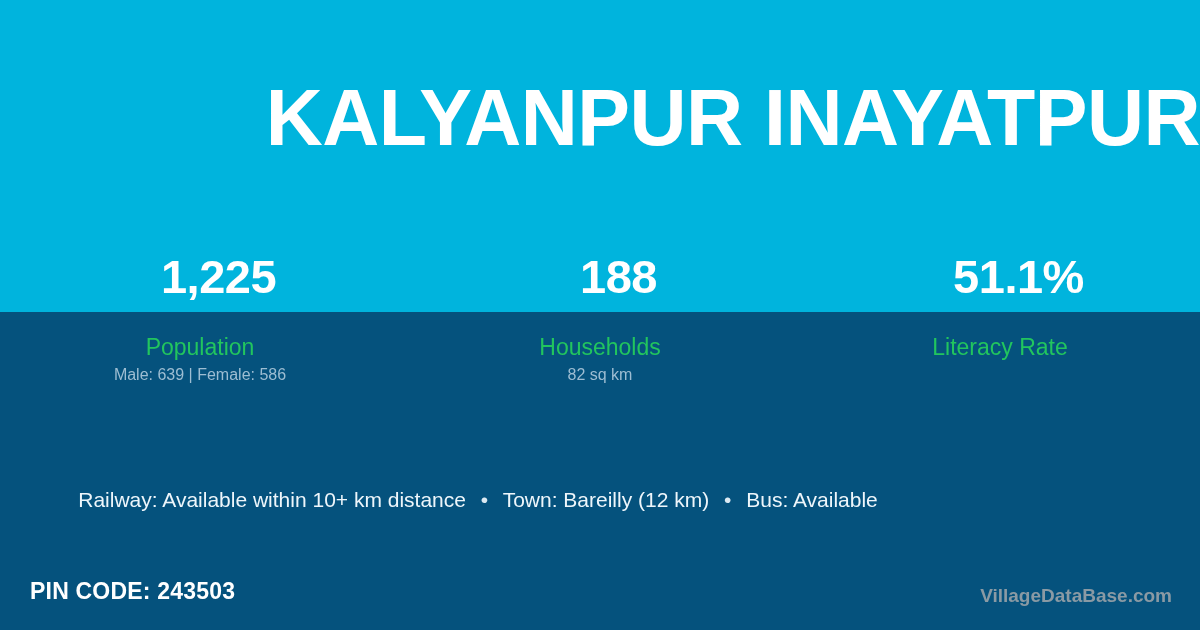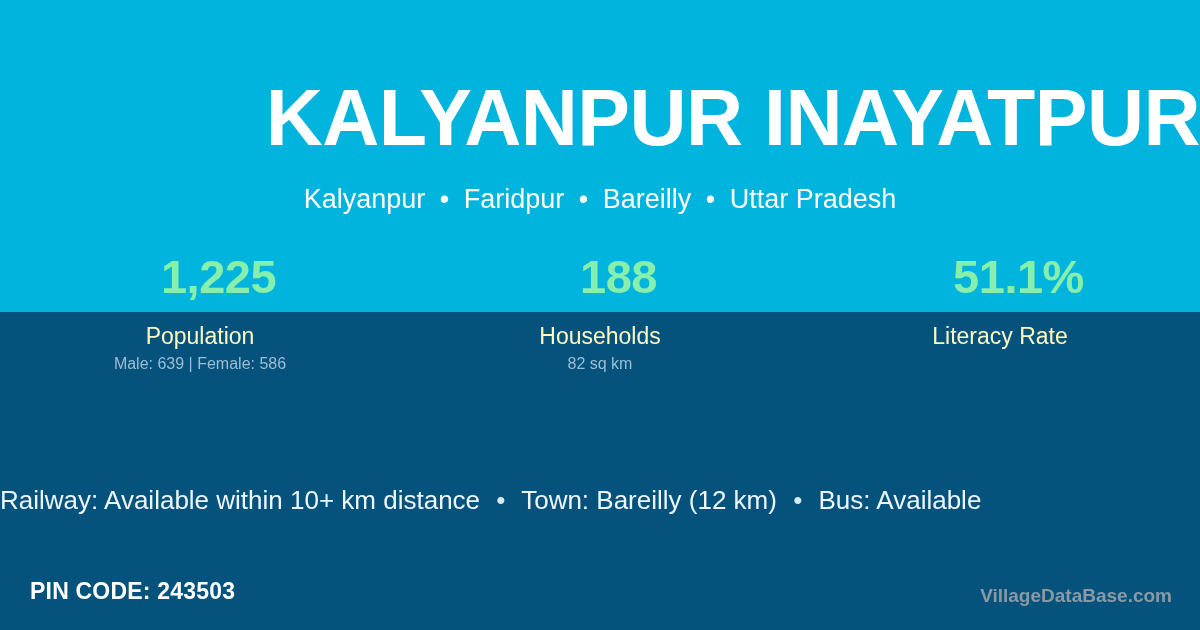--- a/index.html
+++ b/index.html
@@ -81,51 +81,51 @@
     top: 248px;
     width: 1200px;
     display: flex;
     flex-direction: row;
   }
   .stat-col {
     flex: 1 1 0;
     text-align: center;
   }
   .stat-value {
-    color: #86efac;
+    color: #ffffff;
     font-size: 47px;
     font-weight: bold;
     line-height: 58px;
     letter-spacing: -0.5px;
     padding-left: 37px;
   }
   .stat-label {
-    color: #fef9c3;
+    color: #22c55e;
     font-size: 23px;
     font-weight: normal;
     line-height: 34px;
-    margin-top: 13px;
+    margin-top: 24px;
   }
   .stat-sub {
     color: #9dbdd2;
     font-size: 16px;
     font-weight: normal;
     line-height: 22px;
     margin-top: 0;
   }
 
   
   #amenities {
     position: absolute;
     left: 0;
     top: 487px;
     width: 956px;
     text-align: center;
     color: #eef6fb;
-    font-size: 26px;
+    font-size: 21px;
     font-weight: normal;
     line-height: 26px;
     white-space: nowrap;
   }
   #amenities .sep {
     padding: 0 9px;
     color: #dce9f2;
   }
 
   
@@ -155,29 +155,20 @@
 </head>
 <body>
 
 <div id="card">
 
   <div id="band-top"></div>
   <div id="band-bottom"></div>
 
   <div id="title">KALYANPUR INAYATPUR</div>
 
-  <div id="subtitle">
-    <span>Kalyanpur</span>
-    <span class="sep">•</span>
-    <span>Faridpur</span>
-    <span class="sep">•</span>
-    <span>Bareilly</span>
-    <span class="sep">•</span>
-    <span>Uttar Pradesh</span>
-  </div>
 
   <div id="stats">
 
     <div class="stat-col">
       <div class="stat-value">1,225</div>
       <div class="stat-label">Population</div>
       <div class="stat-sub">Male: 639 | Female: 586</div>
     </div>
 
     <div class="stat-col">

